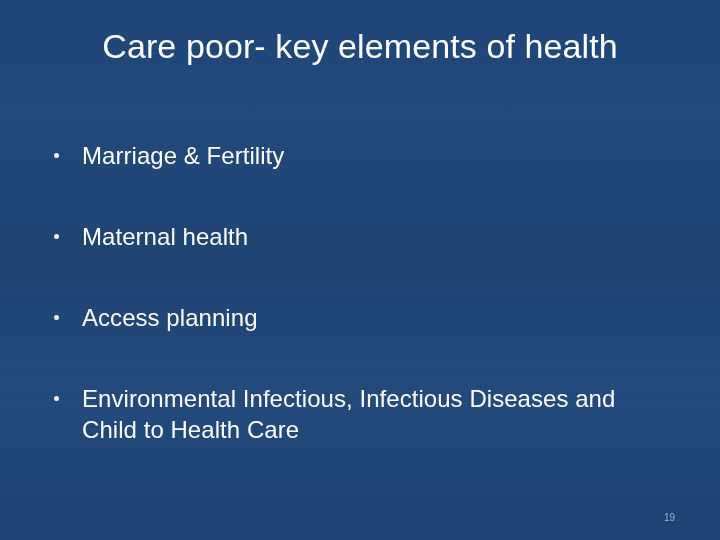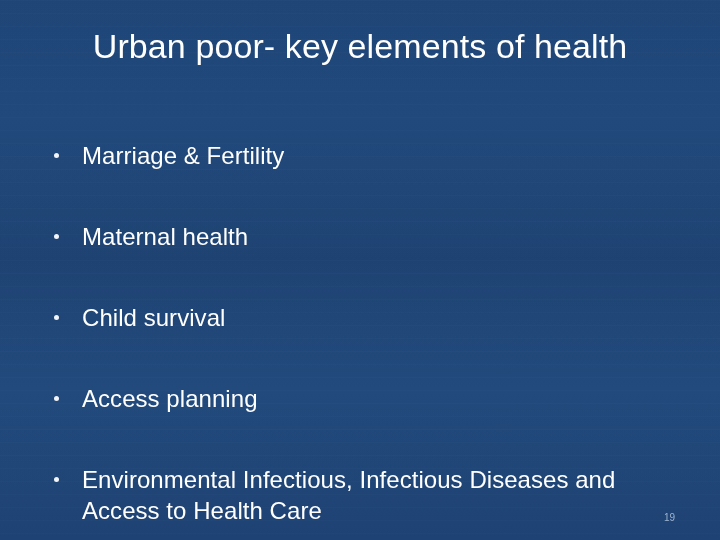--- a/index.html
+++ b/index.html
@@ -107,47 +107,43 @@
     font-size: 10px;
     line-height: 13px;
     font-weight: 400;
   }
 </style>
 </head>
 <body>
 
 <div id="slide">
 
-  <div id="slide-title">Urban poor- key elements of health</div>
+  <div id="slide-title">Care poor- key elements of health</div>
 
   <ul id="bullet-list">
 
     <li class="bullet-item">
       <span class="bullet-marker"></span>
       <span class="bullet-text">Marriage &amp; Fertility</span>
     </li>
 
     <li class="bullet-item">
       <span class="bullet-marker"></span>
       <span class="bullet-text">Maternal health</span>
     </li>
 
-    <li class="bullet-item">
-      <span class="bullet-marker"></span>
-      <span class="bullet-text">Child survival</span>
-    </li>
 
     <li class="bullet-item">
       <span class="bullet-marker"></span>
       <span class="bullet-text">Access planning</span>
     </li>
 
     <li class="bullet-item">
       <span class="bullet-marker"></span>
       <span class="bullet-text">Environmental Infectious, Infectious Diseases and</span>
-      <span class="bullet-text-line2">Access to Health Care</span>
+      <span class="bullet-text-line2">Child to Health Care</span>
     </li>
 
   </ul>
 
   <div id="slide-number">19</div>
 
 </div>
 
 </body></html>

